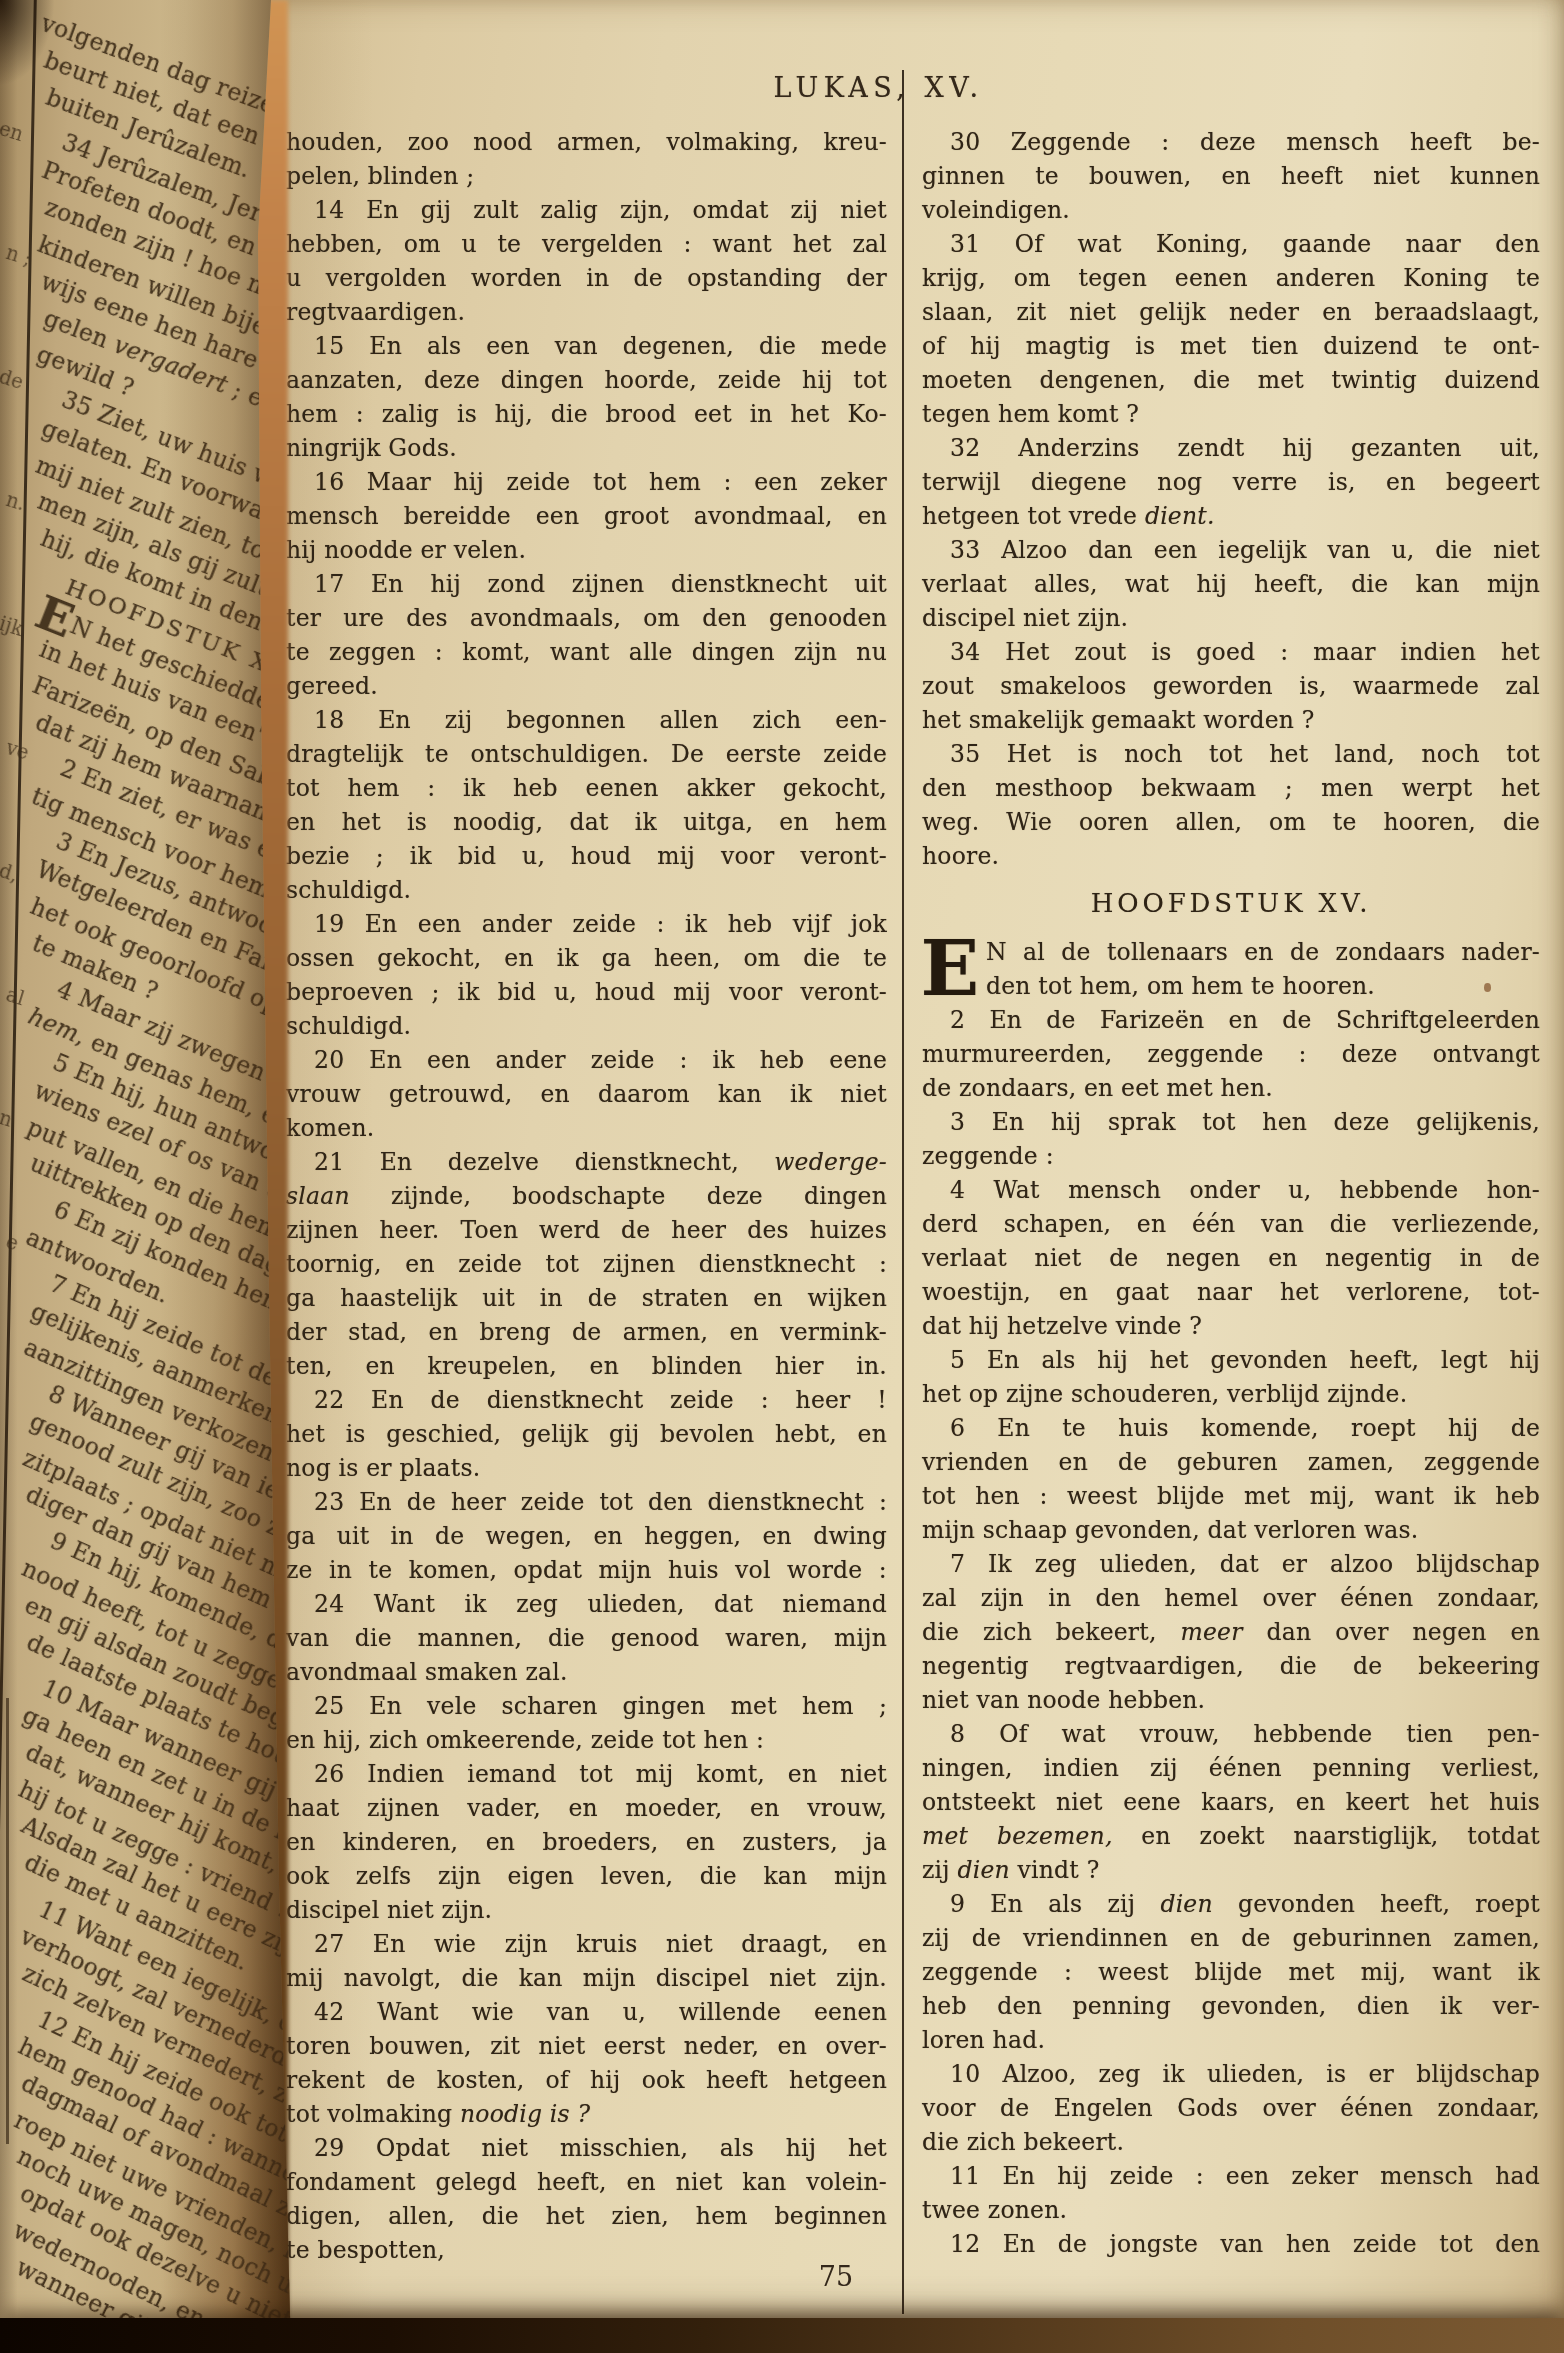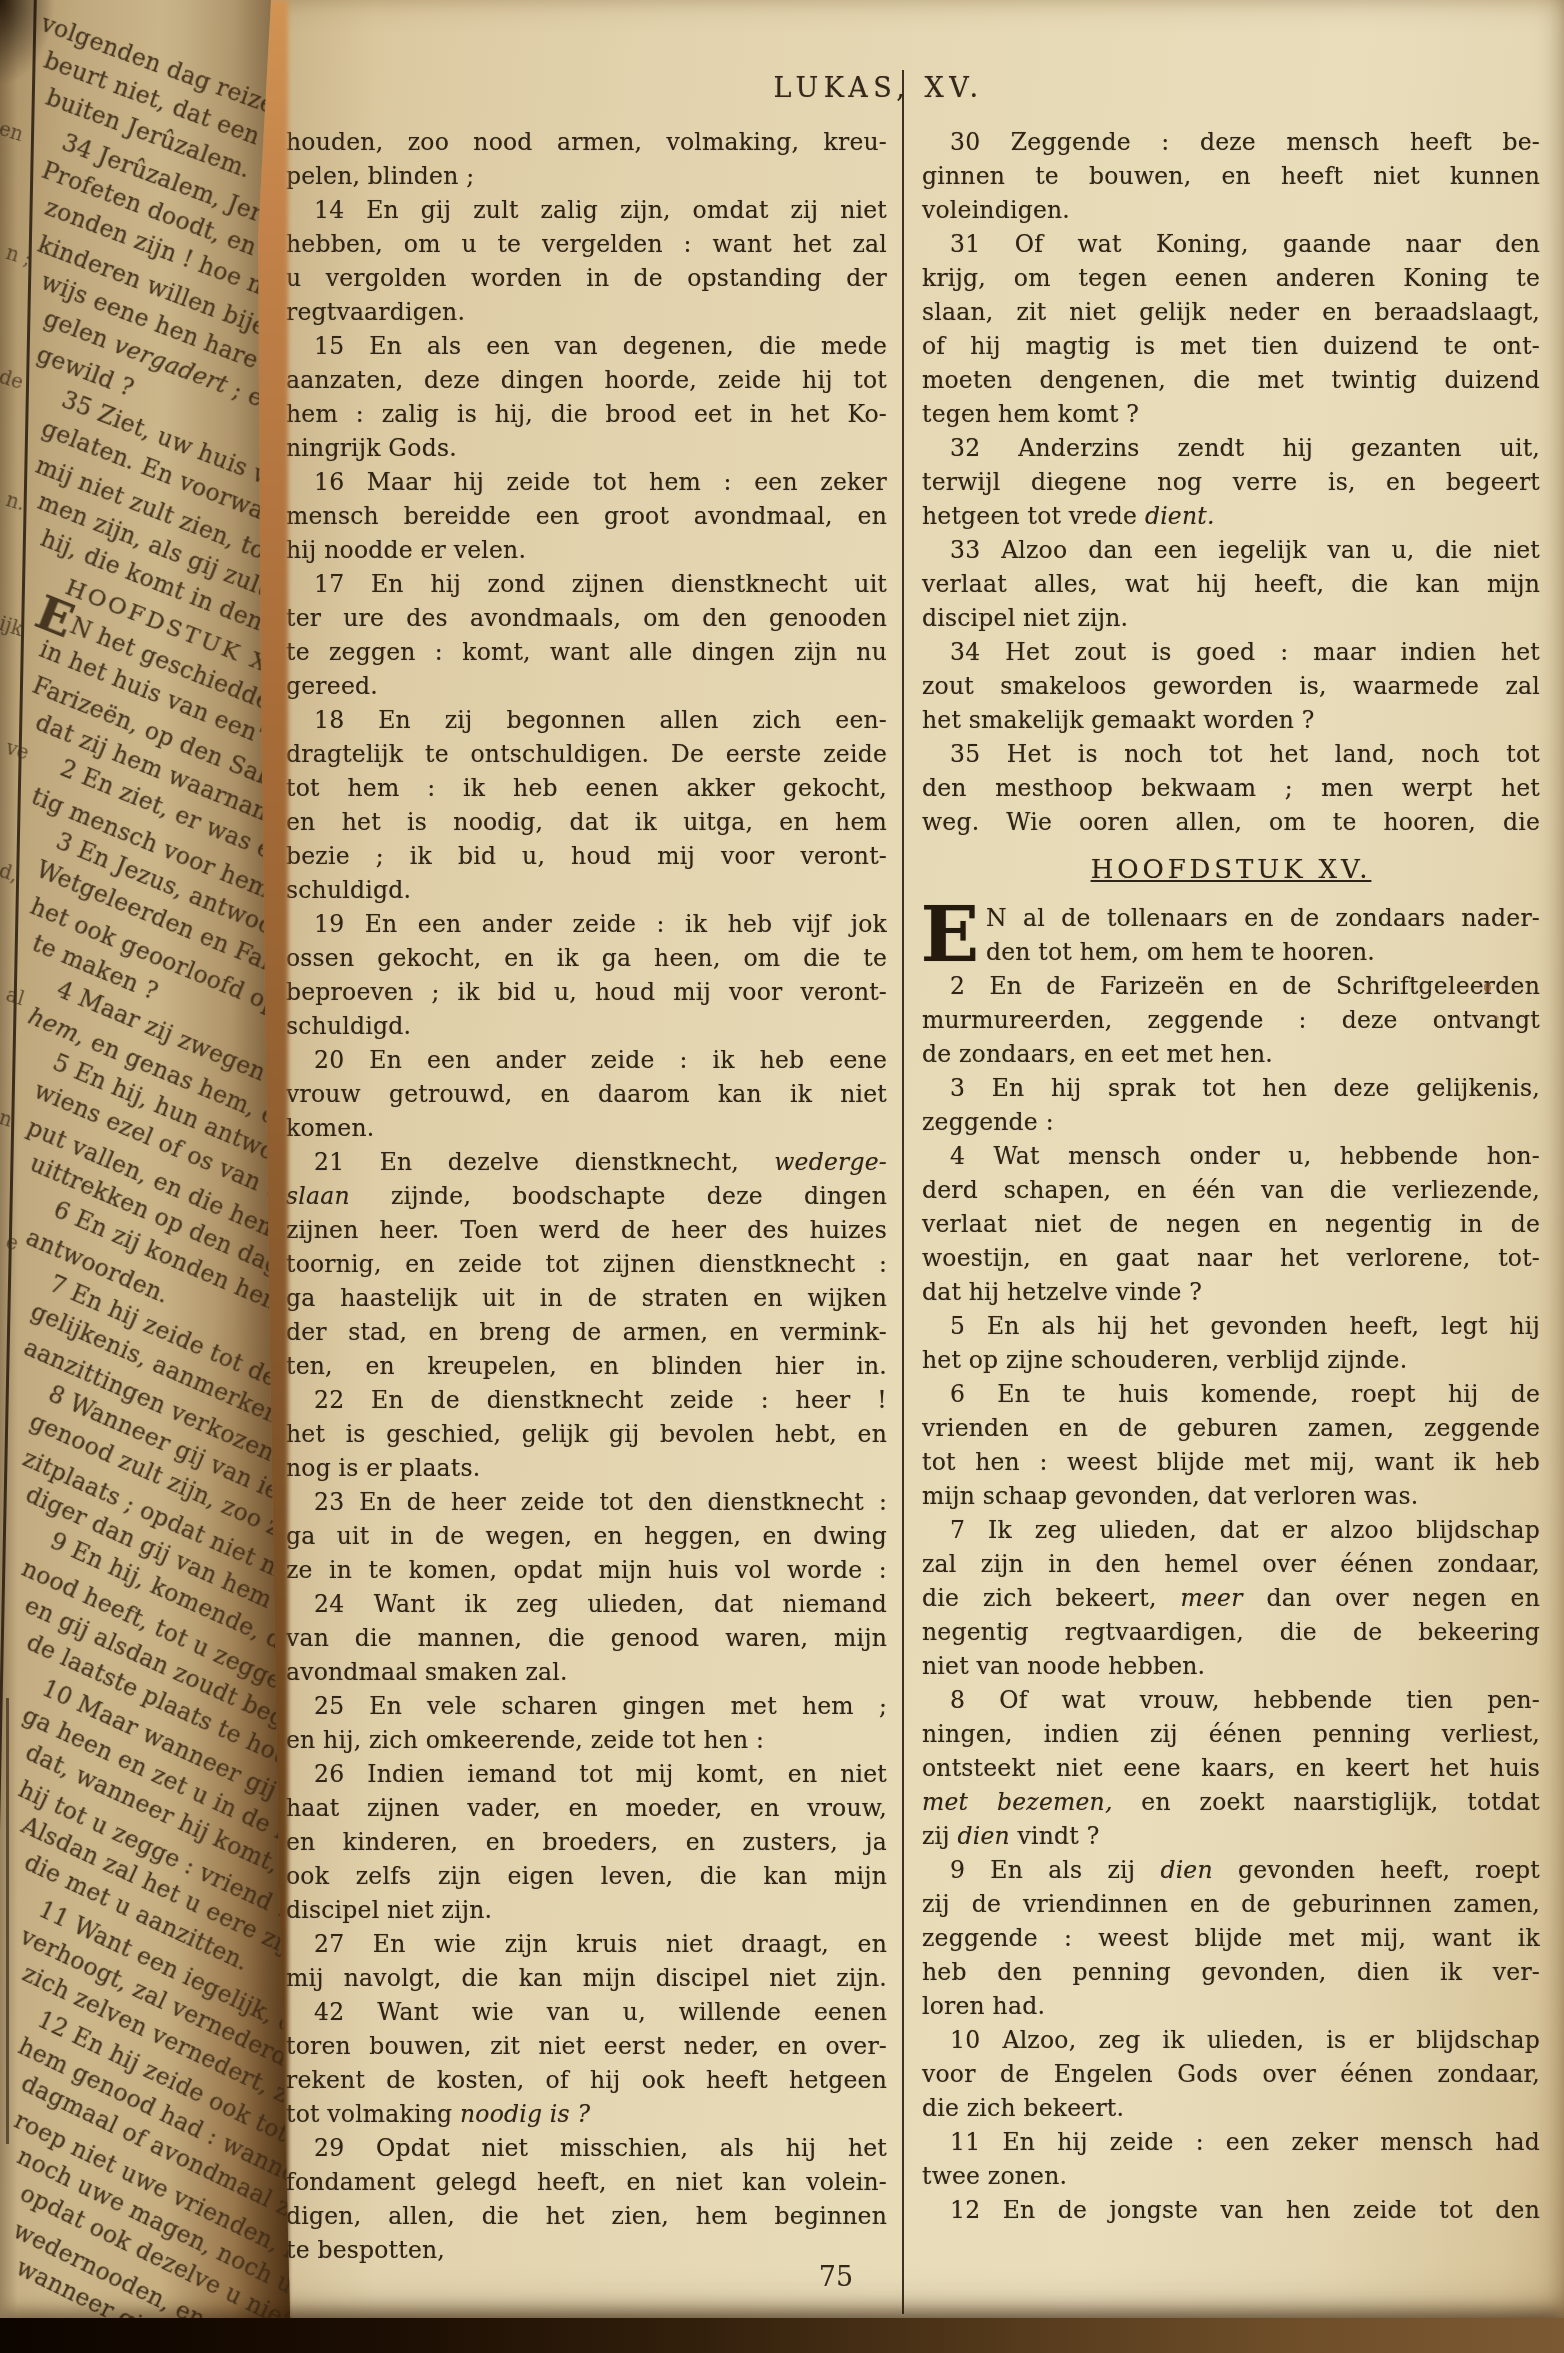--- a/index.html
+++ b/index.html
@@ -21,21 +21,21 @@
   .column-divider{position:absolute;left:786px;top:70px;width:2.3px;height:2244px;
     background:rgba(35,24,12,.88);filter:blur(0.3px);}
   .col{position:absolute;top:125px;color:#2f2416;font-size:23.5px;letter-spacing:0.2px;
     text-shadow:0 0 0.8px rgba(55,40,22,.45);}
   .col-left{left:170px;width:601px;}
   .col-right{left:806px;width:618px;}
   .col .line{height:34px;line-height:34px;text-align:justify;text-align-last:justify;overflow:visible;}
   .col .line.short{text-align-last:left;}
   .col .line.vs{padding-left:28px;}
   .chapter-heading{margin:11px 0 12.5px 0;height:38px;line-height:38px;
-    text-align-last:center;font-size:26px;letter-spacing:3.9px;color:#2e2315;text-decoration:underline;}
+    text-align-last:center;font-size:26px;letter-spacing:3.9px;color:#2e2315;}
   .dropcap-block{position:relative;}
   .dropcap{position:absolute;left:-1.6px;top:0px;font-size:77px;line-height:66px;
     font-weight:bold;color:#241a0e;}
   .dropcap-lines .line{padding-left:64px;}
   .page-number{position:absolute;left:642px;top:2261px;width:156px;text-align:center;
     font-size:27px;color:#33271a;}
 
   
   .stain{position:absolute;left:1368px;top:983px;width:7px;height:8.6px;border-radius:50%;
     background:rgba(122,70,30,.65);
@@ -172,20 +172,21 @@
           <div class="line short">hetgeen tot vrede <i>dient.</i></div>
           <div class="line vs">33 Alzoo dan een iegelijk van u, die niet</div>
           <div class="line">verlaat alles, wat hij heeft, die kan mijn</div>
           <div class="line short">discipel niet zijn.</div>
           <div class="line vs">34 Het zout is goed : maar indien het</div>
           <div class="line">zout smakeloos geworden is, waarmede zal</div>
           <div class="line short">het smakelijk gemaakt worden ?</div>
           <div class="line vs">35 Het is noch tot het land, noch tot</div>
           <div class="line">den mesthoop bekwaam ; men werpt het</div>
           <div class="line">weg.  Wie ooren allen, om te hooren, die</div>
+          <div class="line short">hoore.</div>
         </div>
       <div class="chapter-heading">HOOFDSTUK XV.</div>
       <div class="dropcap-block">
         <span class="dropcap">E</span>
         <div class="dropcap-lines">
             <div class="line">N al de tollenaars en de zondaars nader-</div>
             <div class="line short">den tot hem, om hem te hooren.</div>
           </div>
       </div>
       <div>

